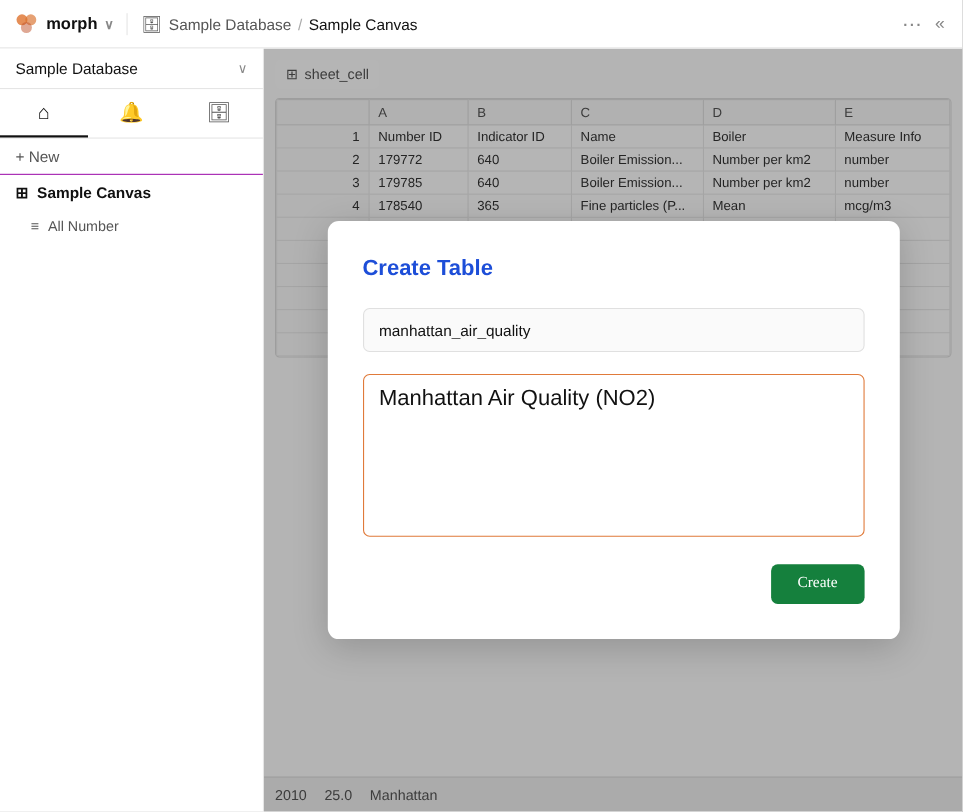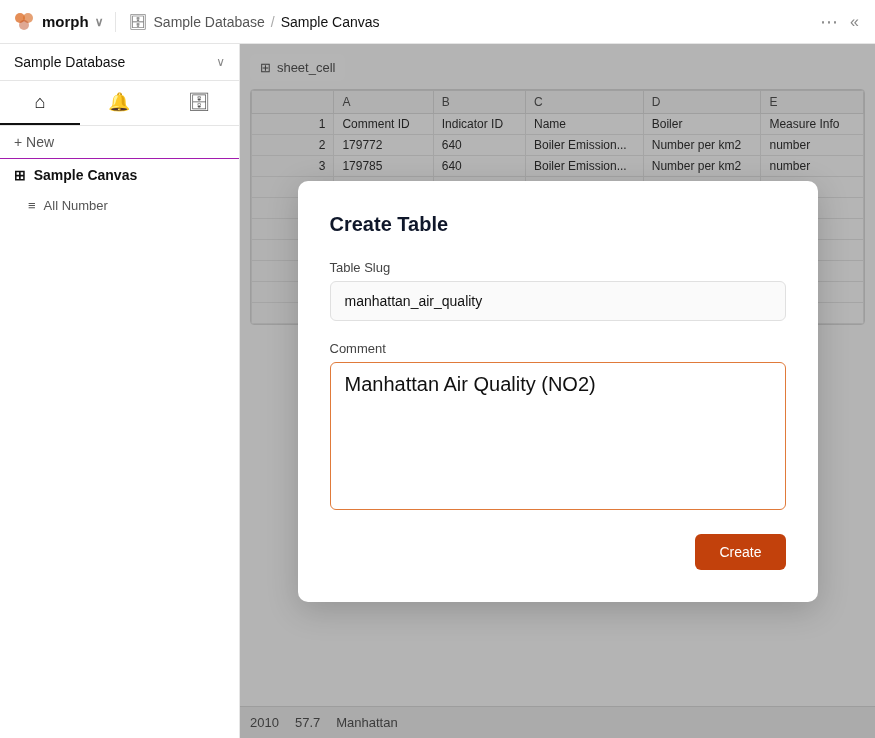--- a/index.html
+++ b/index.html
@@ -198,21 +198,21 @@
     .modal {
       background: #fff;
       border-radius: 10px;
       padding: 32px;
       width: 520px;
       box-shadow: 0 8px 32px rgba(0,0,0,0.18);
     }
     .modal-title {
       font-size: 20px;
       font-weight: 600;
-      color: #0f172a;
+      color: #1d4ed8;
       margin-bottom: 24px;
     }
     .modal-label {
       font-size: 13px;
       font-weight: 500;
       color: #444;
       margin-bottom: 6px;
     }
     .modal-input {
       width: 100%;
@@ -237,28 +237,29 @@
       height: 148px;
       resize: none;
       margin-bottom: 20px;
       font-family: inherit;
     }
     .modal-footer {
       display: flex;
       justify-content: flex-end;
     }
     .modal-create-btn {
-      background: #c2410c;
+      background: #15803d;
       color: #fff;
       border: none;
       border-radius: 6px;
       padding: 10px 24px;
       font-size: 14px;
       font-weight: 500;
       cursor: pointer;
+      font-family: Liberation Serif, serif;
     }
   </style>
 </head>
 <body>
 
 <div class="topbar">
   <div class="topbar-logo">
     <svg class="topbar-logo-icon" viewBox="0 0 24 24" fill="none">
       <circle cx="8" cy="8" r="5" fill="#e07a3a" opacity="0.85"></circle>
       <circle cx="16" cy="8" r="5" fill="#d96f2a" opacity="0.65"></circle>
@@ -316,21 +317,21 @@
             <tr>
               <th class="row-num col-header-letter"></th>
               <th class="col-header-letter">A</th>
               <th class="col-header-letter">B</th>
               <th class="col-header-letter">C</th>
               <th class="col-header-letter">D</th>
               <th class="col-header-letter">E</th>
             </tr>
             <tr>
               <td class="row-num">1</td>
-              <td>Comment ID</td>
+              <td>Number ID</td>
               <td>Indicator ID</td>
               <td>Name</td>
               <td>Boiler</td>
               <td>Measure Info</td>
             </tr>
           </thead>
           <tbody id="sheet-tbody">
               <tr>
       <td class="row-num">2</td>
       <td>179772</td>
@@ -401,33 +402,31 @@
       <td>365</td>
       <td>Fine particles (P...</td>
       <td>Mean</td>
       <td>mcg/m3</td>
     </tr>
             </tbody>
         </table>
       </div>
       <div class="sheet-bottom">
         <span>2010</span>
-        <span>57.7</span>
+        <span>25.0</span>
         <span>Manhattan</span>
       </div>
     </div>
 
     <div class="modal-overlay">
       <div class="modal">
         <div class="modal-title">Create Table</div>
 
-        <div class="modal-label">Table Slug</div>
         <input class="modal-input" type="text" value="manhattan_air_quality" style="">
 
-        <div class="modal-label">Comment</div>
         <textarea class="modal-textarea" style="">Manhattan Air Quality (NO2)</textarea>
 
         <div class="modal-footer">
           <button class="modal-create-btn">Create</button>
         </div>
       </div>
     </div>
 
   </div>
 </div>

